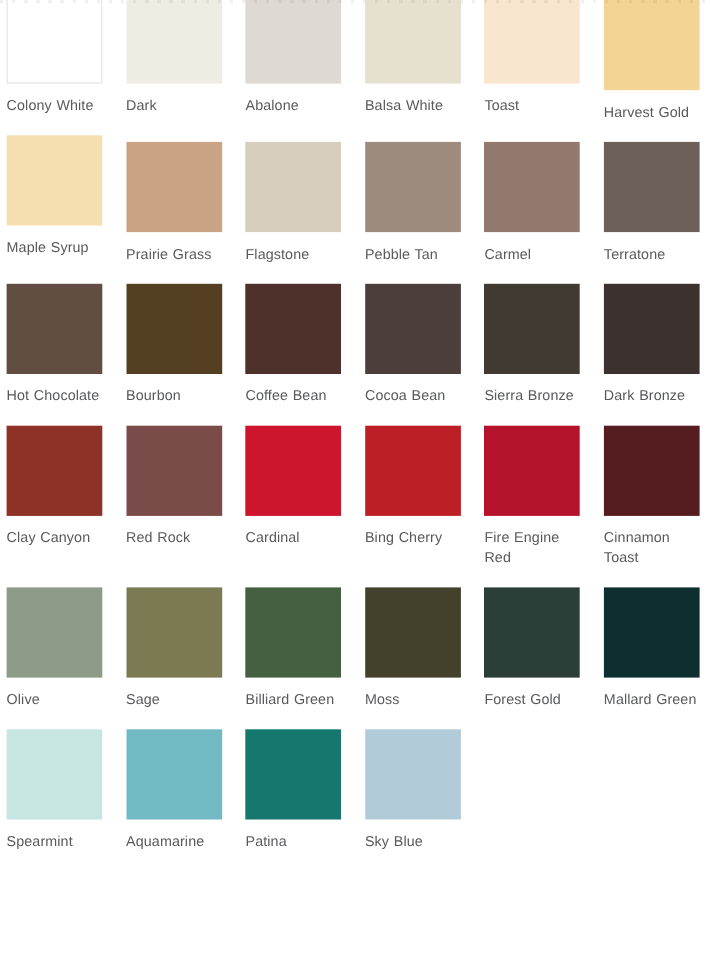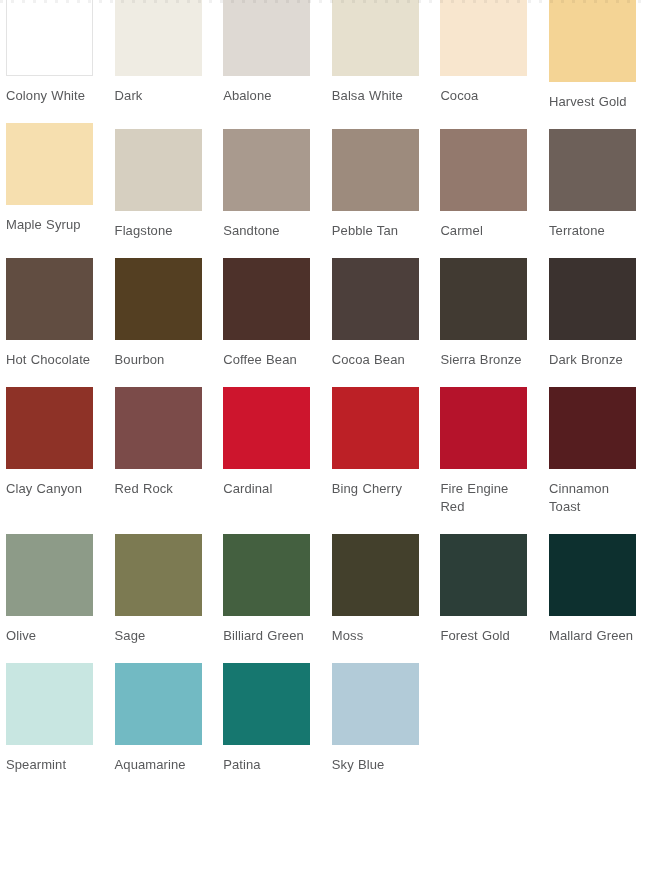--- a/index.html
+++ b/index.html
@@ -94,39 +94,39 @@
     <div class="swatch-cell clipped">
       <span class="swatch-chip" style="background-color: rgb(222, 217, 211);"></span>
       <span class="swatch-label">Abalone</span>
     </div>
     <div class="swatch-cell clipped">
       <span class="swatch-chip" style="background-color: rgb(230, 224, 206);"></span>
       <span class="swatch-label">Balsa White</span>
     </div>
     <div class="swatch-cell clipped">
       <span class="swatch-chip" style="background-color: rgb(248, 230, 206);"></span>
-      <span class="swatch-label">Cocoa</span>
+      <span class="swatch-label">Toast</span>
     </div>
     <div class="swatch-cell">
       <span class="swatch-chip" style="background-color: rgb(244, 212, 149);"></span>
       <span class="swatch-label">Harvest Gold</span>
     </div>
     <div class="swatch-cell clipped">
       <span class="swatch-chip" style="background-color: rgb(246, 223, 175);"></span>
       <span class="swatch-label">Maple Syrup</span>
     </div>
     <div class="swatch-cell">
+      <span class="swatch-chip" style="background-color: rgb(201, 163, 131);"></span>
+      <span class="swatch-label">Prairie Grass</span>
+    </div>
+    <div class="swatch-cell">
       <span class="swatch-chip" style="background-color: rgb(214, 207, 192);"></span>
       <span class="swatch-label">Flagstone</span>
     </div>
     <div class="swatch-cell">
-      <span class="swatch-chip" style="background-color: rgb(169, 154, 142);"></span>
-      <span class="swatch-label">Sandtone</span>
-    </div>
-    <div class="swatch-cell">
       <span class="swatch-chip" style="background-color: rgb(157, 139, 125);"></span>
       <span class="swatch-label">Pebble Tan</span>
     </div>
     <div class="swatch-cell">
       <span class="swatch-chip" style="background-color: rgb(147, 121, 109);"></span>
       <span class="swatch-label">Carmel</span>
     </div>
     <div class="swatch-cell">
       <span class="swatch-chip" style="background-color: rgb(109, 96, 89);"></span>
       <span class="swatch-label">Terratone</span>

